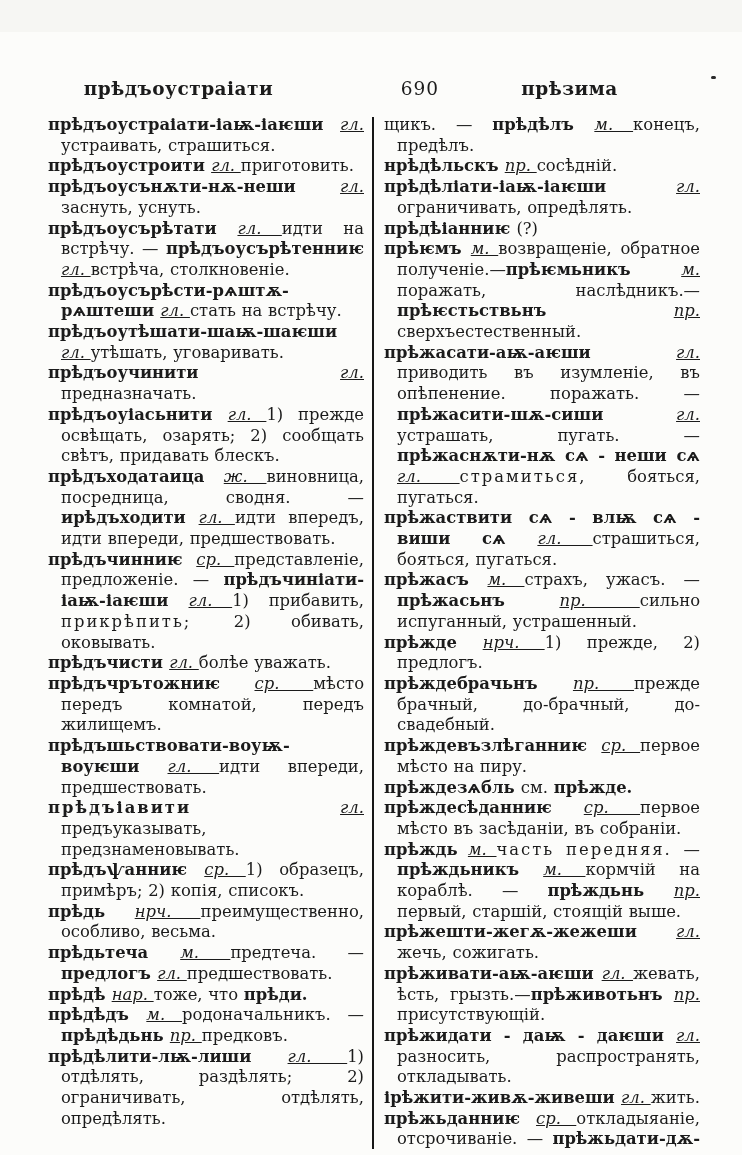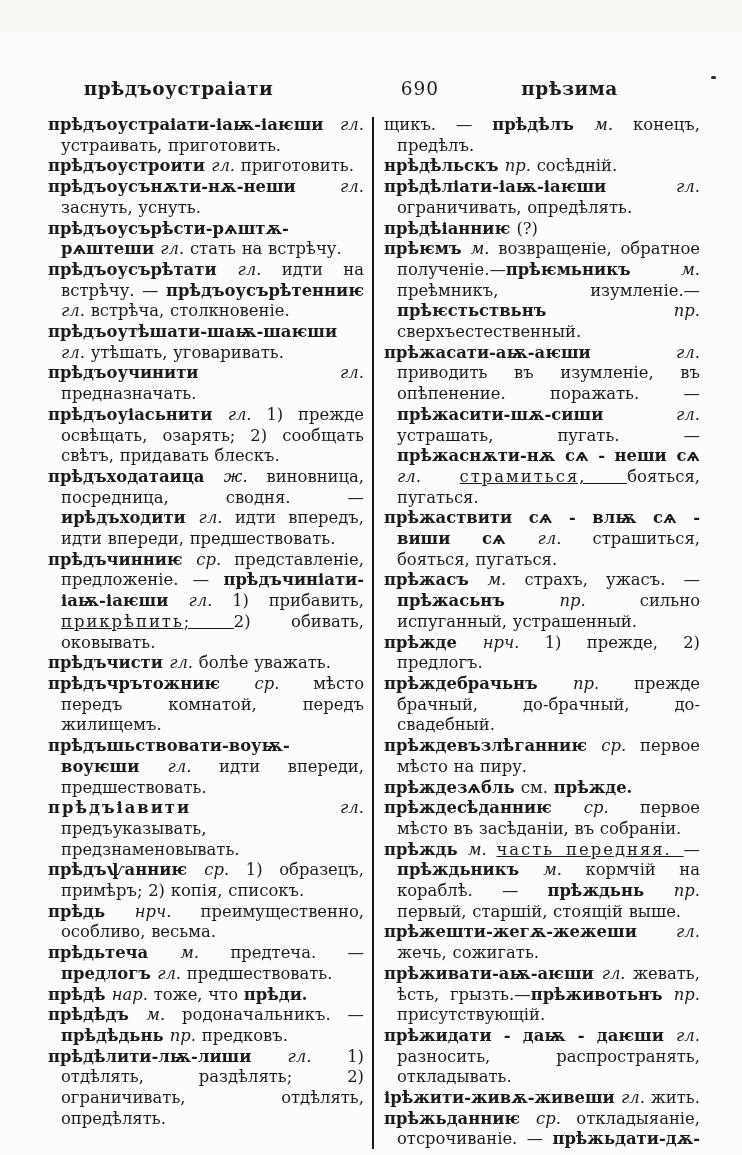--- a/index.html
+++ b/index.html
@@ -71,45 +71,45 @@
     word-spacing: 0.5px;
   }
   .seg-b, .seg-bsp {
     font-weight: 700;
   }
   .seg-bsp {
     letter-spacing: 2px;
   }
   .seg-i {
     font-style: italic;
+    text-decoration: underline;
   }
   .seg-sp {
     letter-spacing: 2px;
-    text-decoration: underline;
   }
 </style>
 </head>
 <body>
 
 <div class="page">
   <div class="corner-dot"></div>
 
   <div class="running-head">
     <span class="hw">прѣдъоустраіати</span>
     <span class="pg">690</span>
     <span class="hw">прѣзима</span>
   </div>
 
   <div class="cols">
     <div class="col col-left" id="col-left">
-        <p class="entry"><span class="seg-b">прѣдъоустраіати-іаѭ-іаѥши </span><span class="seg-i">гл. </span><span class="seg-n">устраивать, приготовить.</span></p>
+        <p class="entry"><span class="seg-b">прѣдъоустраіати-іаѭ-іаѥши </span><span class="seg-i">гл. </span><span class="seg-n">устраивать, страшиться.</span></p>
         <p class="entry"><span class="seg-b">прѣдъоустроити </span><span class="seg-i">гл. </span><span class="seg-n">приготовить.</span></p>
         <p class="entry"><span class="seg-b">прѣдъоусънѫти-нѫ-неши </span><span class="seg-i">гл. </span><span class="seg-n">заснуть, уснуть.</span></p>
+        <p class="entry"><span class="seg-b">прѣдъоусърѣтати </span><span class="seg-i">гл. </span><span class="seg-n">идти на встрѣчу. — </span><span class="seg-b">прѣдъоусърѣтенниѥ </span><span class="seg-i">гл. </span><span class="seg-n">встрѣча, столкновеніе.</span></p>
         <p class="entry"><span class="seg-b">прѣдъоусърѣсти-рѧштѫ-рѧштеши </span><span class="seg-i">гл. </span><span class="seg-n">стать на встрѣчу.</span></p>
-        <p class="entry"><span class="seg-b">прѣдъоусърѣтати </span><span class="seg-i">гл. </span><span class="seg-n">идти на встрѣчу. — </span><span class="seg-b">прѣдъоусърѣтенниѥ </span><span class="seg-i">гл. </span><span class="seg-n">встрѣча, столкновеніе.</span></p>
         <p class="entry"><span class="seg-b">прѣдъоутѣшати-шаѭ-шаѥши </span><span class="seg-i">гл. </span><span class="seg-n">утѣшать, уговаривать.</span></p>
         <p class="entry"><span class="seg-b">прѣдъоучинити </span><span class="seg-i">гл. </span><span class="seg-n">предназначать.</span></p>
         <p class="entry"><span class="seg-b">прѣдъоуіасьнити </span><span class="seg-i">гл. </span><span class="seg-n">1) прежде освѣщать, озарять; 2) сообщать свѣтъ, придавать блескъ.</span></p>
         <p class="entry"><span class="seg-b">прѣдъходатаица </span><span class="seg-i">ж. </span><span class="seg-n">виновница, посредница, сводня. — </span><span class="seg-b">ирѣдъходити </span><span class="seg-i">гл. </span><span class="seg-n">идти впередъ, идти впереди, предшествовать.</span></p>
         <p class="entry"><span class="seg-b">прѣдъчинниѥ </span><span class="seg-i">ср. </span><span class="seg-n">представленіе, предложеніе. — </span><span class="seg-b">прѣдъчиніати-іаѭ-іаѥши </span><span class="seg-i">гл. </span><span class="seg-n">1) прибавить, </span><span class="seg-sp">прикрѣпить; </span><span class="seg-n">2) обивать, оковывать.</span></p>
         <p class="entry"><span class="seg-b">прѣдъчисти </span><span class="seg-i">гл. </span><span class="seg-n">болѣе уважать.</span></p>
         <p class="entry"><span class="seg-b">прѣдъчрътожниѥ </span><span class="seg-i">ср. </span><span class="seg-n">мѣсто передъ комнатой, передъ жилищемъ.</span></p>
         <p class="entry"><span class="seg-b">прѣдъшьствовати-воуѭ-воуѥши </span><span class="seg-i">гл. </span><span class="seg-n">идти впереди, предшествовать.</span></p>
         <p class="entry"><span class="seg-bsp">прѣдъіавити </span><span class="seg-i">гл. </span><span class="seg-n">предъуказывать, предзнаменовывать.</span></p>
         <p class="entry"><span class="seg-b">прѣдъѱанниѥ </span><span class="seg-i">ср. </span><span class="seg-n">1) образецъ, примѣръ; 2) копія, списокъ.</span></p>
@@ -118,21 +118,21 @@
         <p class="entry"><span class="seg-b">прѣдѣ </span><span class="seg-i">нар. </span><span class="seg-n">тоже, что </span><span class="seg-b">прѣди.</span></p>
         <p class="entry"><span class="seg-b">прѣдѣдъ </span><span class="seg-i">м. </span><span class="seg-n">родоначальникъ. — </span><span class="seg-b">прѣдѣдьнь </span><span class="seg-i">пр. </span><span class="seg-n">предковъ.</span></p>
         <p class="entry"><span class="seg-b">прѣдѣлити-лѭ-лиши </span><span class="seg-i">гл. </span><span class="seg-n">1) отдѣлять, раздѣлять; 2) ограничивать, отдѣлять, опредѣлять.</span></p>
       </div>
     <div class="col-divider"></div>
     <div class="col col-right" id="col-right">
         <p class="entry"><span class="seg-n">щикъ. — </span><span class="seg-b">прѣдѣлъ </span><span class="seg-i">м. </span><span class="seg-n">конецъ, предѣлъ.</span></p>
         <p class="entry"><span class="seg-b">нрѣдѣльскъ </span><span class="seg-i">пр. </span><span class="seg-n">сосѣдній.</span></p>
         <p class="entry"><span class="seg-b">прѣдѣліати-іаѭ-іаѥши </span><span class="seg-i">гл. </span><span class="seg-n">ограничивать, опредѣлять.</span></p>
         <p class="entry"><span class="seg-b">прѣдѣіанниѥ </span><span class="seg-n">(?)</span></p>
-        <p class="entry"><span class="seg-b">прѣѥмъ </span><span class="seg-i">м. </span><span class="seg-n">возвращеніе, обратное полученіе.—</span><span class="seg-b">прѣѥмьникъ </span><span class="seg-i">м. </span><span class="seg-n">преѣмникъ, изумленіе.—</span><span class="seg-b">прѣѥстьствьнъ </span><span class="seg-i">пр. </span><span class="seg-n">сверхъестественный.</span></p>
+        <p class="entry"><span class="seg-b">прѣѥмъ </span><span class="seg-i">м. </span><span class="seg-n">возвращеніе, обратное полученіе.—</span><span class="seg-b">прѣѥмьникъ </span><span class="seg-i">м. </span><span class="seg-n">поражать, наслѣдникъ.—</span><span class="seg-b">прѣѥстьствьнъ </span><span class="seg-i">пр. </span><span class="seg-n">сверхъестественный.</span></p>
         <p class="entry"><span class="seg-b">прѣжасати-аѭ-аѥши </span><span class="seg-i">гл. </span><span class="seg-n">приводить въ изумленіе, въ опѣпенение. поражать. — </span><span class="seg-b">прѣжасити-шѫ-сиши </span><span class="seg-i">гл. </span><span class="seg-n">устрашать, пугать. — </span><span class="seg-b">прѣжаснѫти-нѫ сѧ - неши сѧ </span><span class="seg-i">гл. </span><span class="seg-sp">страмиться, </span><span class="seg-n">бояться, пугаться.</span></p>
         <p class="entry"><span class="seg-b">прѣжаствити сѧ - влѭ сѧ - виши сѧ </span><span class="seg-i">гл. </span><span class="seg-n">страшиться, бояться, пугаться.</span></p>
         <p class="entry"><span class="seg-b">прѣжасъ </span><span class="seg-i">м. </span><span class="seg-n">страхъ, ужасъ. — </span><span class="seg-b">прѣжасьнъ </span><span class="seg-i">пр. </span><span class="seg-n">сильно испуганный, устрашенный.</span></p>
         <p class="entry"><span class="seg-b">прѣжде </span><span class="seg-i">нрч. </span><span class="seg-n">1) прежде, 2) предлогъ.</span></p>
         <p class="entry"><span class="seg-b">прѣждебрачьнъ </span><span class="seg-i">пр. </span><span class="seg-n">прежде брачный, до-брачный, до-свадебный.</span></p>
         <p class="entry"><span class="seg-b">прѣждевъзлѣганниѥ </span><span class="seg-i">ср. </span><span class="seg-n">первое мѣсто на пиру.</span></p>
         <p class="entry"><span class="seg-b">прѣждезѧбль </span><span class="seg-n">см. </span><span class="seg-b">прѣжде.</span></p>
         <p class="entry"><span class="seg-b">прѣждесѣданниѥ </span><span class="seg-i">ср. </span><span class="seg-n">первое мѣсто въ засѣданіи, въ собраніи.</span></p>
         <p class="entry"><span class="seg-b">прѣждь </span><span class="seg-i">м. </span><span class="seg-sp">часть передняя. </span><span class="seg-n">— </span><span class="seg-b">прѣждьникъ </span><span class="seg-i">м. </span><span class="seg-n">кормчій на кораблѣ. — </span><span class="seg-b">прѣждьнь </span><span class="seg-i">пр. </span><span class="seg-n">первый, старшій, стоящій выше.</span></p>
         <p class="entry"><span class="seg-b">прѣжешти-жегѫ-жежеши </span><span class="seg-i">гл. </span><span class="seg-n">жечь, сожигать.</span></p>

